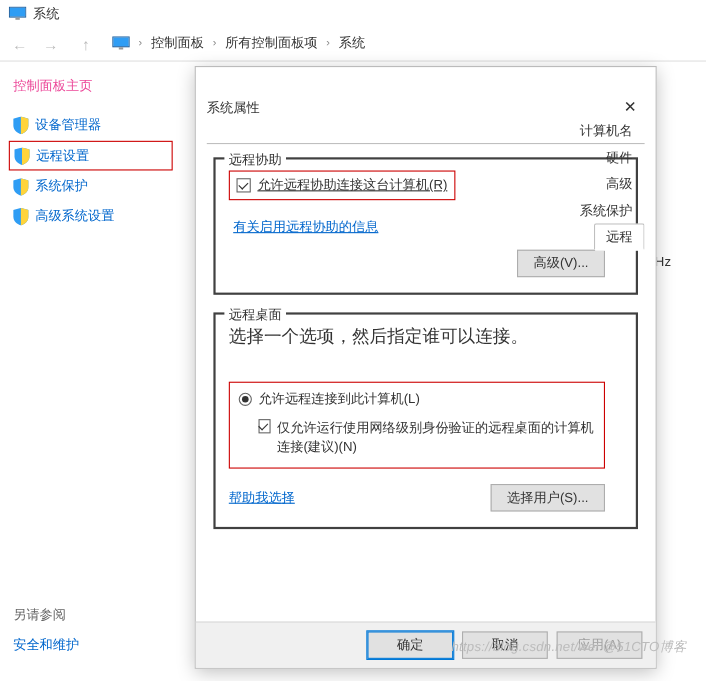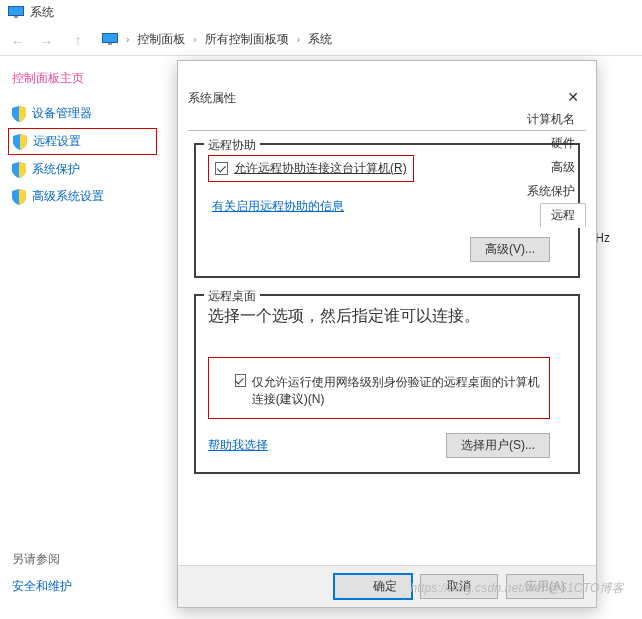--- a/index.html
+++ b/index.html
@@ -48,24 +48,24 @@
     .group { border: 2px solid #404040; padding: 10px 28px 14px 12px; margin-bottom: 16px; position: relative; }
     .group-legend { position: absolute; top: -8px; left: 8px; background: #fff; padding: 0 4px; font-size: 12px; }
 
     .inner-hl { border: 1.5px solid #cc0000; padding: 4px 6px; display: inline-block; }
     .checkbox-row { display: flex; align-items: center; gap: 6px; font-size: 12px; text-decoration: underline; }
     .cbox { width: 13px; height: 13px; border: 1px solid #666; display: inline-flex; align-items: center; justify-content: center; background: #fff; }
     .cbox.checked::after { content: ""; width: 7px; height: 4px; border-left: 1.5px solid #333; border-bottom: 1.5px solid #333; transform: rotate(-45deg) translateY(-1px); }
 
     .linktext { color: #0066cc; font-size: 12px; text-decoration: underline; display: inline-block; }
     .group1-row2 { margin-top: 16px; margin-left: 4px; }
-    .group1-row3 { margin-top: 22px; text-align: right; }
+    .group1-row3 { margin-top: 12px; text-align: right; }
     .btn { border: 1px solid #adadad; background: #e1e1e1; font-size: 12px; padding: 3px 14px; min-width: 78px; text-align: center; display: inline-block; }
     .btn.disabled { color: #a0a0a0; }
-    .btn.primary { border-color: #0078d7; outline: 1px solid #0078d7; text-align: right; }
+    .btn.primary { border-color: #0078d7; outline: 1px solid #0078d7; }
 
     .group2-desc { font-size: 16px; margin-bottom: 30px; }
     .radio-row { display: flex; align-items: center; gap: 6px; font-size: 12px; margin-bottom: 12px; }
     .radio { width: 12px; height: 12px; border: 1px solid #666; border-radius: 50%; display: inline-flex; align-items: center; justify-content: center; }
     .radio.checked::after { content:""; width:6px; height:6px; background:#333; border-radius:50%; }
     .inner-hl2 { border: 1.5px solid #cc0000; padding: 6px 8px 10px 8px; }
     .sub-check { margin-left: 18px; margin-top: 10px; display: flex; align-items: flex-start; gap: 6px; }
     .sub-check-label { font-size: 12px; line-height: 1.4; }
 
     .group2-footer { display: flex; align-items: center; justify-content: space-between; margin-top: 14px; }
@@ -191,20 +191,24 @@
         <span class="btn">高级(V)...</span>
       </div>
     </div>
 
     <div class="group">
       <div class="group-legend">远程桌面</div>
       <div class="group2-desc">选择一个选项，然后指定谁可以连接。</div>
 
 
       <div class="inner-hl2">
+        <label class="radio-row" style="margin-bottom:0">
+          <span class="radio checked"></span>
+          <span>允许远程连接到此计算机(L)</span>
+        </label>
         <div class="sub-check">
           <span class="cbox checked"></span>
           <span class="sub-check-label">仅允许运行使用网络级别身份验证的远程桌面的计算机连接(建议)(N)</span>
         </div>
       </div>
 
       <div class="group2-footer">
         <a class="linktext">帮助我选择</a>
         <span class="btn">选择用户(S)...</span>
       </div>

